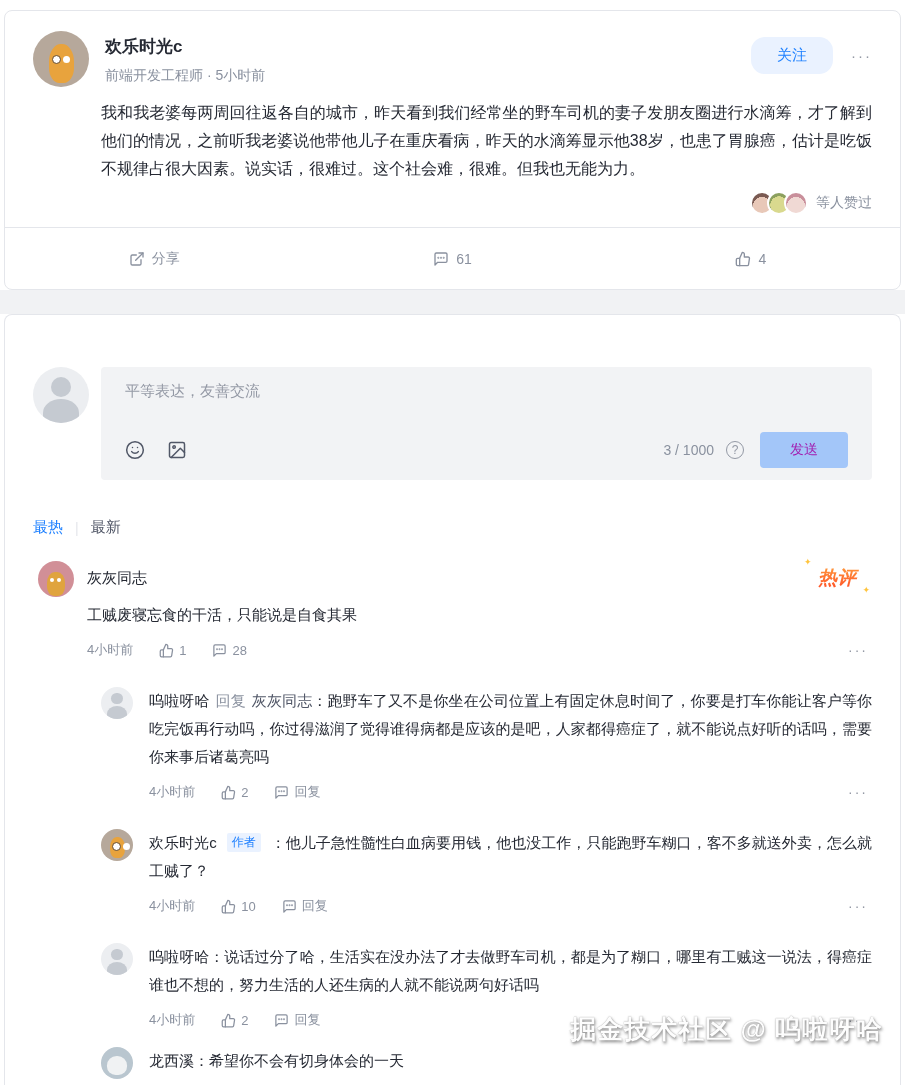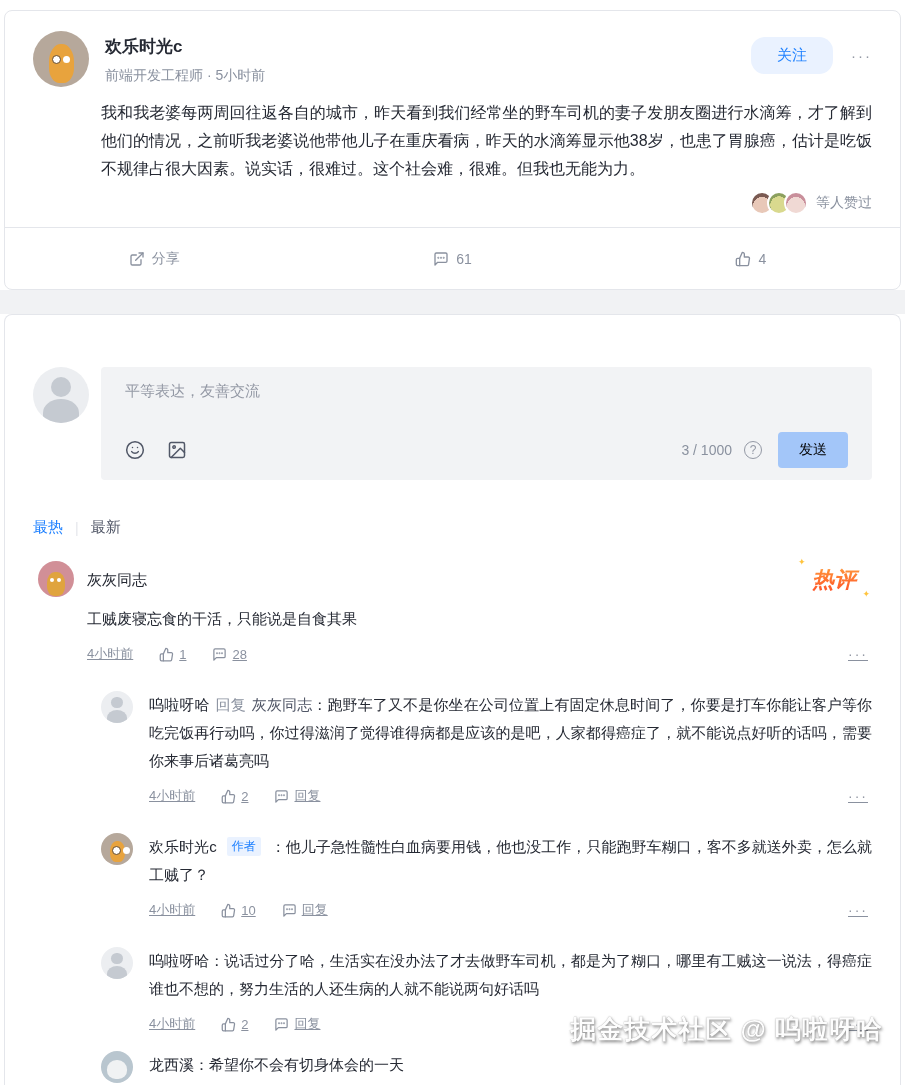--- a/index.html
+++ b/index.html
@@ -61,22 +61,22 @@
     background:#c5cad1; border-radius:50% 50% 0 0; }
   .editor-box { flex:1; margin-left:12px; background:#f2f3f5; border-radius:4px; padding:15px 24px 12px; }
   .editor-input { width:100%; height:42px; background:transparent; border:none; outline:none; resize:none;
     font-size:15px; font-family:inherit; color:#252933; }
   .editor-input::placeholder { color:#9499a5; }
   .editor-toolbar { display:flex; align-items:center; margin-top:4px; }
   .tool-icon { margin-right:22px; cursor:pointer; display:flex; }
   .counter { margin-left:auto; color:#8a919f; font-size:14px; }
   .help-circle { width:18px; height:18px; border:1px solid #9499a5; color:#9499a5; border-radius:50%;
     font-size:12px; display:flex; align-items:center; justify-content:center; margin-left:12px; cursor:pointer; }
-  .send-btn { background:#a3c6f9; color:#000000; border:none; border-radius:4px; font-size:14px;
-    padding:9px 21px; margin-left:16px; cursor:pointer; font-family:inherit; }
+  .send-btn { background:#a3c6f9; color:#a21caf; border:none; border-radius:4px; font-size:14px;
+    padding:9px 30px; margin-left:16px; cursor:pointer; font-family:inherit; }
 
   .tabs { display:flex; align-items:center; margin-top:38px; font-size:15px; }
   .tab-hot { color:#1e80ff; font-weight:500; cursor:pointer; }
   .tab-sep { color:#e4e6eb; margin:0 12px; font-size:14px; }
   .tab-new { color:#515767; cursor:pointer; }
 
   
   .comment { display:flex; margin-top:24px; padding-left:5px; }
   .av-36 { width:36px; height:36px; }
   .av-32 { width:32px; height:32px; }
@@ -84,27 +84,27 @@
   .av-pink::after { content:""; position:absolute; left:26%; top:30%; width:48%; height:66%;
     background:#e0a43e; border-radius:46% 46% 40% 40%; }
   .av-pink::before { content:""; position:absolute; left:34%; top:46%; width:4px; height:4px; z-index:2;
     background:#fff; border-radius:50%; box-shadow:7px 0 0 #fff; }
   .av-cat { background:#b9c6cf; }
   .av-cat::after { content:""; position:absolute; left:20%; top:28%; width:60%; height:58%;
     background:#f0f2f3; border-radius:50% 50% 45% 45%; }
   .c-main { flex:1; margin-left:13px; }
   .c-head { display:flex; align-items:center; justify-content:space-between; padding-top:4px; }
   .c-name { font-size:15px; font-weight:500; color:#252933; }
-  .hot-badge { font-size:22px; font-weight:700; font-style:italic;
+  .hot-badge { font-size:19px; font-weight:700; font-style:italic;
     background:linear-gradient(180deg,#ff9d3c,#ff4a26); -webkit-background-clip:text; background-clip:text;
     color:transparent; position:relative; padding:0 10px; margin-right:6px; }
   .hot-badge::before { content:"✦"; position:absolute; left:-4px; top:-8px; font-size:9px; color:#ffc43d; }
   .hot-badge::after { content:"✦"; position:absolute; right:-4px; bottom:-4px; font-size:9px; color:#ffc43d; }
   .c-body { margin-top:12px; font-size:15px; line-height:24px; color:#252933; }
-  .meta-row { margin-top:14px; display:flex; align-items:center; color:#8a919f; font-size:13px;text-decoration:underline; }
+  .meta-row { margin-top:14px; display:flex; align-items:center; color:#8a919f; font-size:13px; }
   .meta-item { display:flex; align-items:center; gap:5px; cursor:pointer; }
   .meta-time { cursor:default; }
   .meta-item + .meta-item { margin-left:26px; }
   .meta-more { margin-left:auto; color:#9499a5; letter-spacing:2px; font-size:14px; cursor:pointer; padding-right:4px; }
 
   
   .reply { display:flex; margin-top:28px; margin-left:14px;justify-content:space-between; }
   .r-main { flex:1; margin-left:16px; }
   .r-text { font-size:15px; line-height:28px; color:#252933; text-align:justify; }
   .r-name { font-weight:500; }

